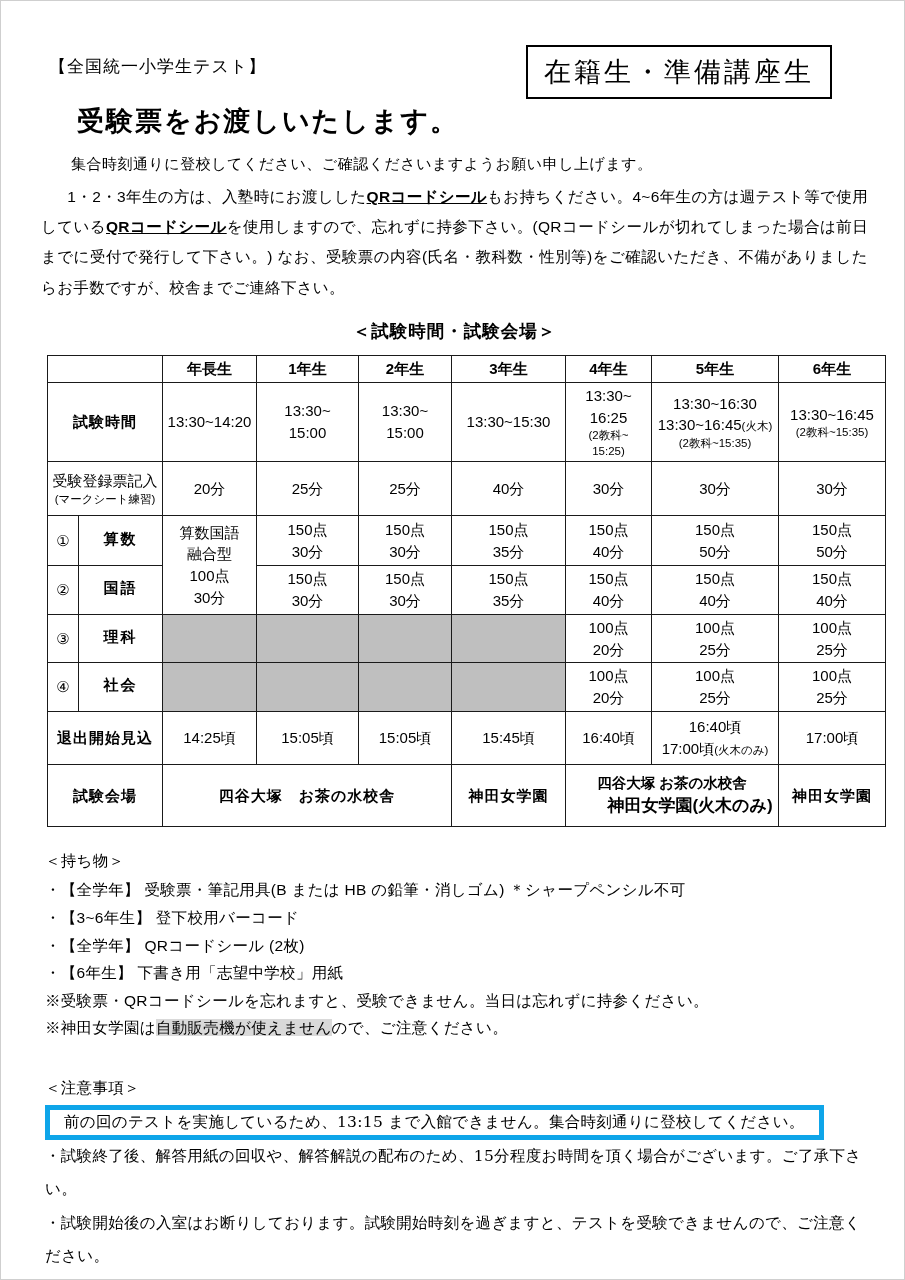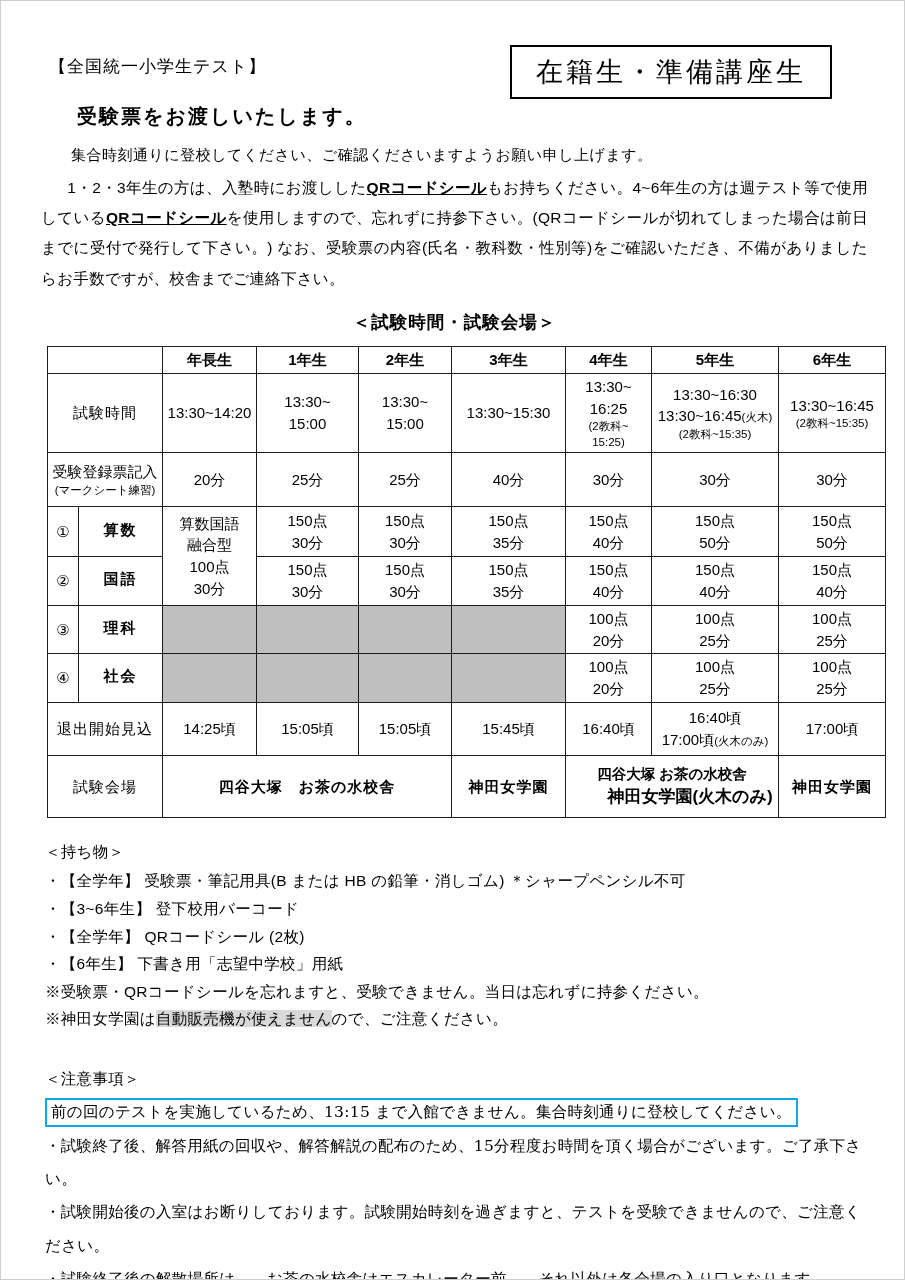--- a/index.html
+++ b/index.html
@@ -7,24 +7,24 @@
   .page {
     width: 905px; height: 1280px; background: #ffffff; color: #000;
     font-family: "Liberation Sans", sans-serif;
     margin: 0 auto; padding: 44px 34px 0 34px; overflow: hidden;
     border: 1px solid #cfcfcf;
   }
   
   .top-row { display: flex; justify-content: space-between; align-items: flex-start; }
   .doc-tag { font-size: 17px; margin: 10px 0 0 14px; letter-spacing: 1px; }
   .audience-box {
-    border: 2px solid #000; padding: 7px 24px; margin-right: 38px;
+    border: 2px solid #000; padding: 7px 16px; margin-right: 38px;
     font-family: "DejaVu Serif", serif; font-size: 27px; letter-spacing: 3px;
   }
-  .main-title { font-size: 20px; font-weight: bold; letter-spacing: 2px; margin: 4px 0 0 42px; }
+  .main-title { font-size: 27px; font-weight: bold; letter-spacing: 2px; margin: 4px 0 0 42px; }
   .greeting { font-size: 15px; margin: 16px 0 0 36px; letter-spacing: .5px; }
   .intro-para {
     font-size: 15.5px; line-height: 1.95; text-align: justify;
     margin: 8px 2px 0 6px; text-indent: 1.7em; letter-spacing: .3px;
   }
   .qr-em { font-weight: bold; text-decoration: underline; }
   
   .sec-title { font-size: 17.5px; font-weight: bold; letter-spacing: 1px; margin: 16px 0 12px 4px; text-align: center; }
   table.sched { border-collapse: collapse; table-layout: fixed; width: 838px; margin-left: 12px; }
   table.sched td {
@@ -34,42 +34,42 @@
   td.noborder { border: none; background: #fff; }
   .r-head td { height: 27px; font-size: 17px; font-weight: bold; }
   .r-time td { height: 70px; }
   .r-reg td  { height: 54px; }
   .r-s1 td   { height: 50px; }
   .r-s2 td   { height: 44px; }
   .r-s3 td   { height: 47px; }
   .r-s4 td   { height: 47px; }
   .r-exit td { height: 53px; }
   .r-venue td{ height: 62px; }
-  td.lbl  { font-weight: normal; font-size: 16px; letter-spacing: 1px; }
+  td.lbl  { font-weight: bold; font-size: 16px; letter-spacing: 1px; }
   td.lbl-sm { font-weight: normal; font-size: 13px; padding: 2px; }
   td.num { font-size: 16px; }
   td.subj { font-weight: bold; font-size: 16px; letter-spacing: 2px; font-family: Liberation Mono, monospace; }
   td.shade { background: #bfbfbf; }
   .pre { white-space: pre-line; }
   .blk { display: block; }
   .note { display: block; font-size: 11.5px; line-height: 1.35; white-space: pre-line; }
   .note-in { font-size: 11.5px; }
   td.venue-big { font-weight: bold; font-size: 18px; letter-spacing: 1px; }
   .venue-l1 { display: block; font-weight: bold; font-size: 14.5px; }
   .venue-l2 { display: block; font-weight: bold; font-size: 17px; padding-left: 36px; }
   
   .belongings { margin: 20px 0 0 10px; font-size: 15.5px; line-height: 1.78; letter-spacing: .3px; }
   .belongings .b-title { margin-bottom: 2px; }
   .hl { background: #d9d9d9; text-align: right; }
   
   .cautions {
     margin: 30px 0 0 10px; font-family: "DejaVu Serif", serif;
     font-size: 15.5px; line-height: 2.15; letter-spacing: .3px;
   }
-  .boxed { display: inline-block; border: 2px solid #0ea5e9; padding: 0 4px; line-height: 1.6; }
+  .boxed { display: inline-block; border: 5px solid #0ea5e9; padding: 0 14px; line-height: 1.6; }
   .u-line { text-decoration: underline; }
 </style>
 </head>
 <body>
 
 <div class="page">
 
   <div class="top-row">
     <div class="doc-tag">【全国統一小学生テスト】</div>
     <div class="audience-box">在籍生・準備講座生</div>

